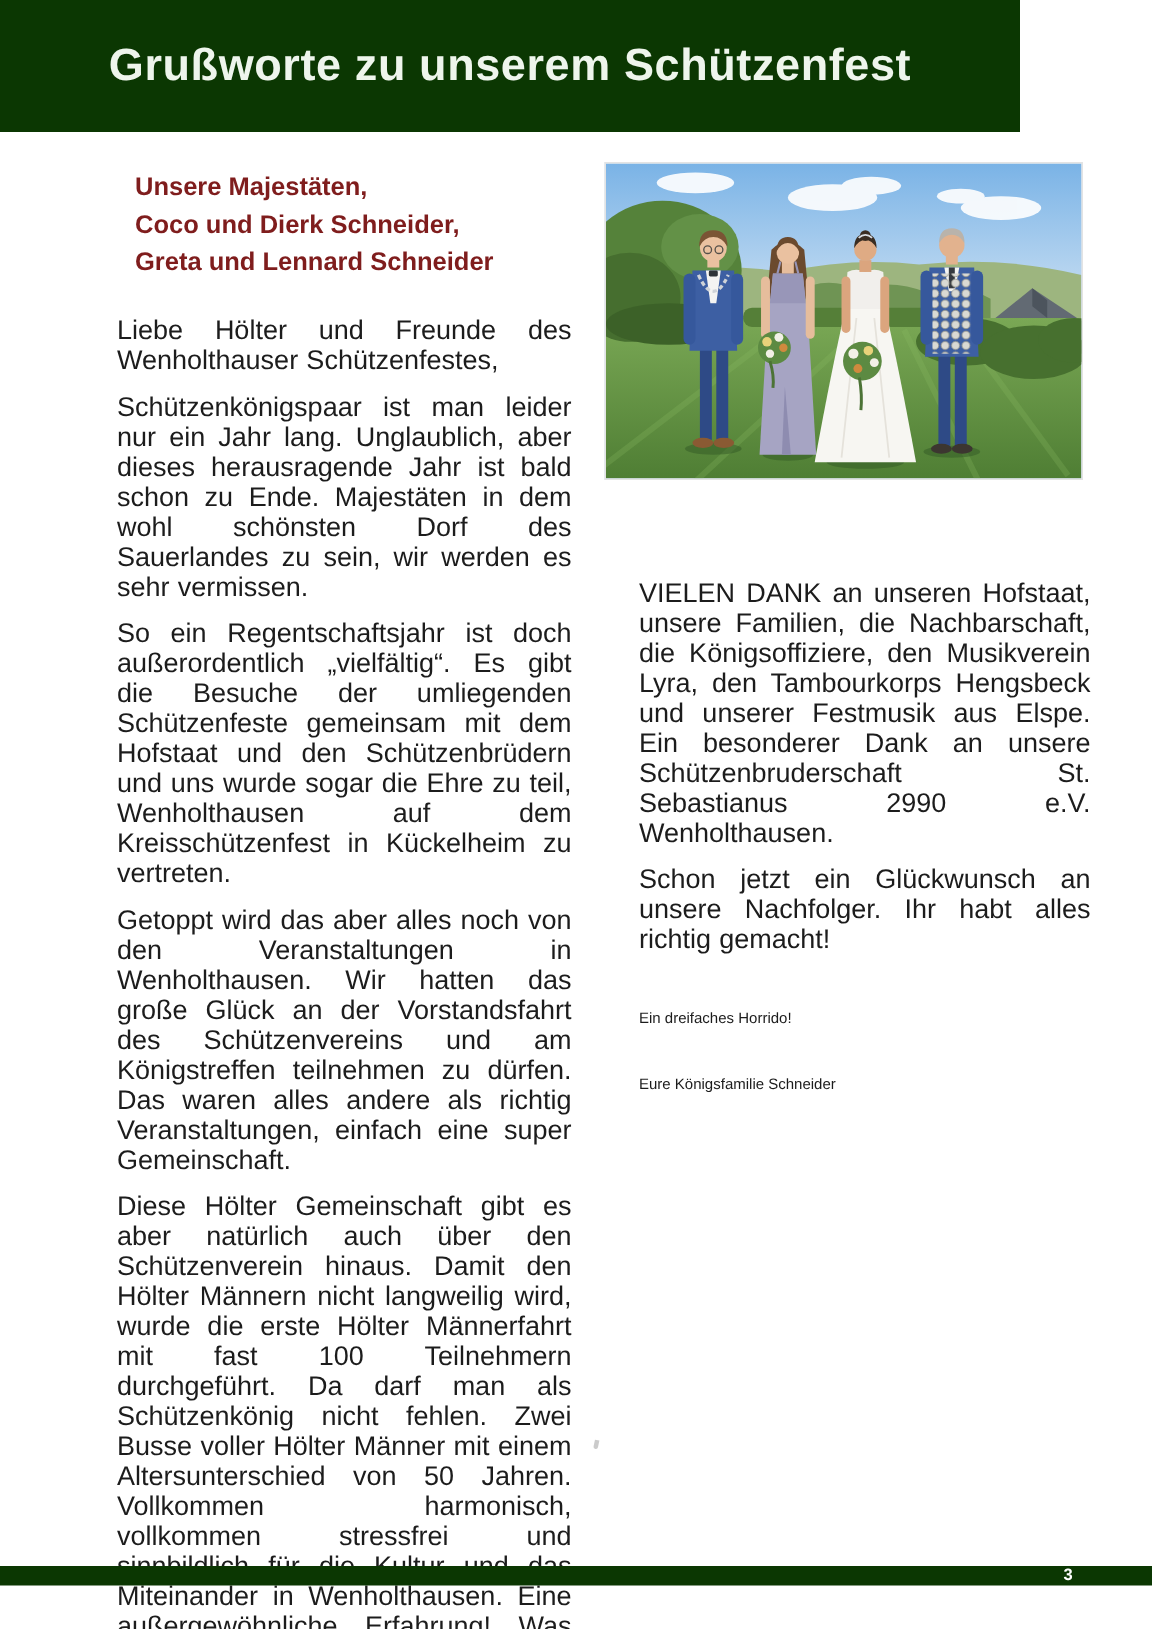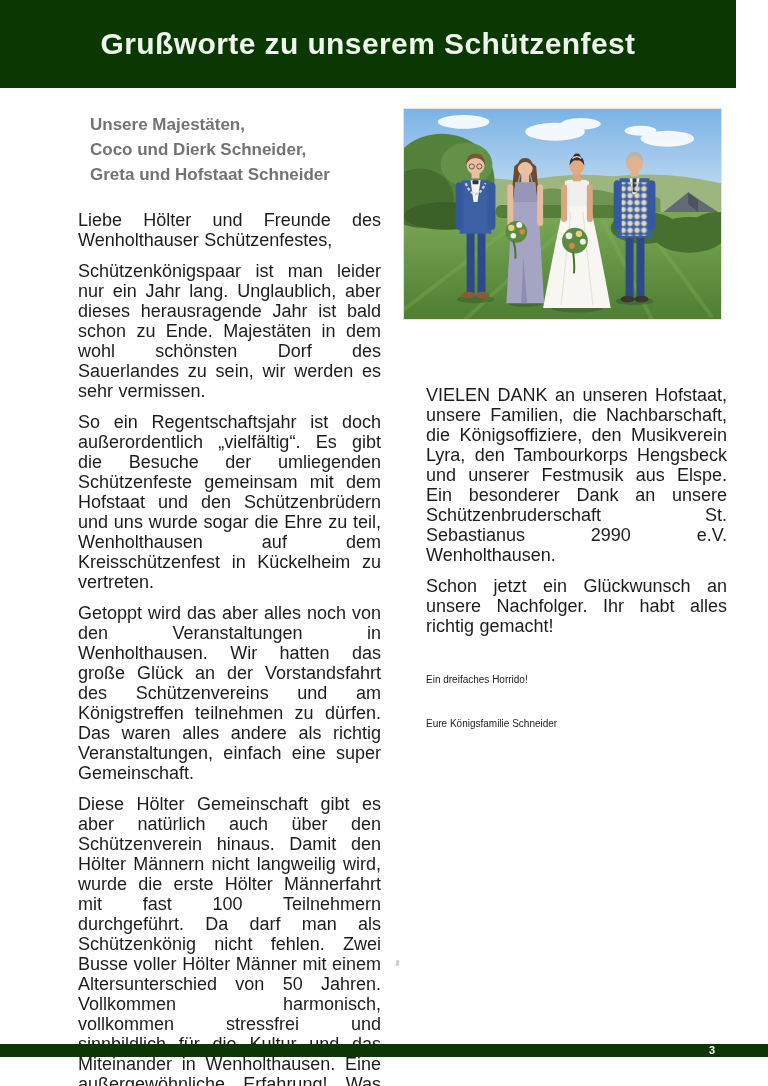--- a/index.html
+++ b/index.html
@@ -5,35 +5,35 @@
   * { margin:0; padding:0; box-sizing:border-box; }
   html,body { background:#ffffff; }
   .page {
     position:relative; width:768px; height:1086px; margin:0 auto;
     background:#ffffff; overflow:hidden;
     font-family:"Liberation Sans", sans-serif;
     color:var(--body-text, #1c1c1c);
   }
   
   .banner {
-    position:absolute; left:0; top:0; width:736px; height:88px;
+    position:absolute; left:0; top:0; width:680px; height:88px;
     background:var(--banner-bg, #0b3702);
     display:flex; align-items:center; justify-content:center;
   }
   .banner h1 {
     color:var(--banner-text, #eef5ec);
     font-size:30px; font-weight:700; letter-spacing:.4px;
     font-family:"Liberation Sans", sans-serif;
   }
   
   .col-left  { position:absolute; left:78px;  top:112px; width:303px; }
   .col-right { position:absolute; left:426px; top:385px; width:301px; }
   .heading {
     margin-left:12px; margin-bottom:23px;
-    font-size:17px; font-weight:700; line-height:25px; color:#737373;
+    font-size:17px; font-weight:700; line-height:25px; color:#7f1d1d;
   }
   .heading span { display:block; }
   .para {
     font-size:18px; line-height:20px; text-align:justify;
     margin-bottom:11px; word-spacing:.5px;
   }
   .para:last-child { margin-bottom:0; }
   .closing { margin-top:34px; }
   .closing p { font-size:10px; line-height:20px; }
   .closing p + p { margin-top:24px; }
@@ -66,21 +66,21 @@
 <div class="page">
 
   <header class="banner">
     <h1>Grußworte zu unserem Schützenfest</h1>
   </header>
 
   <section class="col-left">
     <div class="heading">
       <span>Unsere Majestäten,</span>
       <span>Coco und Dierk Schneider,</span>
-      <span>Greta und Hofstaat Schneider</span>
+      <span>Greta und Lennard Schneider</span>
     </div>
     <div>
         <p class="para" lang="de">Liebe Hölter und Freunde des Wenholthauser Schützenfestes,</p>
         <p class="para" lang="de">Schützenkönigspaar ist man leider nur ein Jahr lang. Unglaublich, aber dieses herausragende Jahr ist bald schon zu Ende. Majestäten in dem wohl schönsten Dorf des Sauerlandes zu sein, wir werden es sehr vermissen.</p>
         <p class="para" lang="de">So ein Regentschaftsjahr ist doch außerordentlich „vielfältig“. Es gibt die Besuche der umliegenden Schützenfeste gemeinsam mit dem Hofstaat und den Schützenbrüdern und uns wurde sogar die Ehre zu teil, Wenholthausen auf dem Kreisschützenfest in Kückelheim zu vertreten.</p>
         <p class="para" lang="de">Getoppt wird das aber alles noch von den Veranstaltungen in Wenholthausen. Wir hatten das große Glück an der Vorstandsfahrt des Schützenvereins und am Königstreffen teilnehmen zu dürfen. Das waren alles andere als richtig Veranstaltungen, einfach eine super Gemeinschaft.</p>
         <p class="para" lang="de">Diese Hölter Gemeinschaft gibt es aber natürlich auch über den Schützenverein hinaus. Damit den Hölter Männern nicht langweilig wird, wurde die erste Hölter Männerfahrt mit fast 100 Teilnehmern durchgeführt. Da darf man als Schützenkönig nicht fehlen. Zwei Busse voller Hölter Männer mit einem Altersunterschied von 50 Jahren. Vollkommen harmonisch, vollkommen stressfrei und sinnbildlich für die Kultur und das Miteinander in Wenholthausen. Eine außergewöhnliche Erfahrung! Was für ein geiles Dorf!</p>
       </div>
   </section>
 

